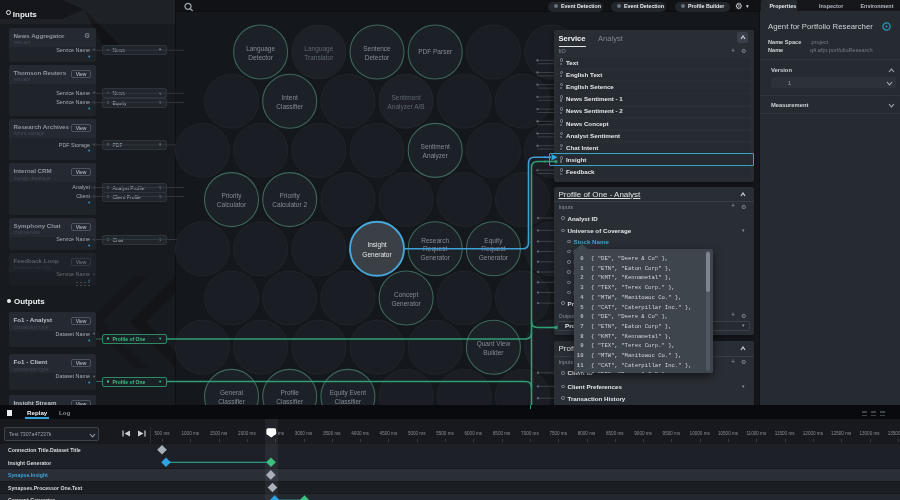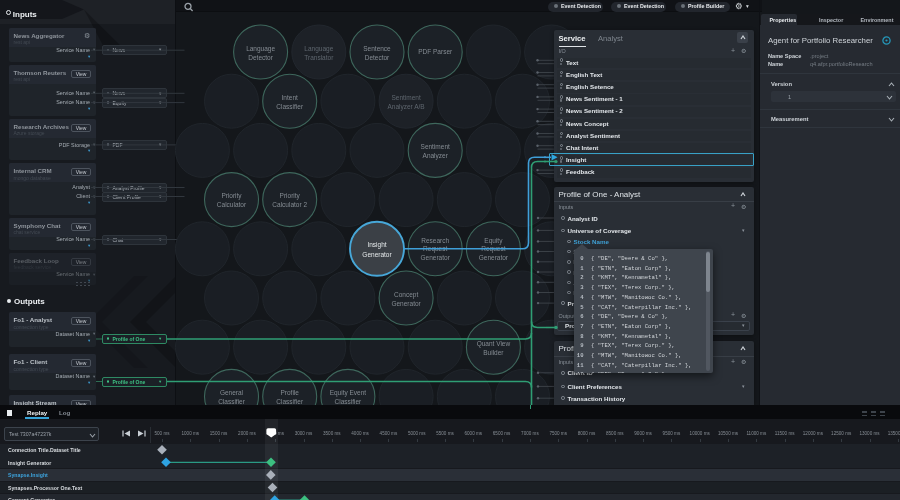--- a/index.html
+++ b/index.html
@@ -359,21 +359,21 @@
 <div class="abs" style="left:3px;top:125.8px;width:194px;height:10.6px;background:#262b31;border-radius:1px;"></div>
 <div class="abs" style="left:5.5px;top:126.5px;width:3.6px;height:3.6px;border:1px solid #868d95;border-radius:50%;"></div>
 <div class="abs" style="left:6.2px;top:130.9px;width:2.2px;height:2.2px;background:#6a7178;border-radius:50%;"></div>
 <div class="abs b" style="left:12px;top:126.69999999999999px;font-size:6.2px;color:#e2e6ea;white-space:nowrap;">Insight</div>
 <div class="abs" style="left:3px;top:138.0px;width:194px;height:10.6px;background:#262b31;border-radius:1px;"></div>
 <div class="abs" style="left:5.5px;top:138.70000000000002px;width:3.6px;height:3.6px;border:1px solid #868d95;border-radius:50%;"></div>
 <div class="abs" style="left:6.2px;top:143.10000000000002px;width:2.2px;height:2.2px;background:#6a7178;border-radius:50%;"></div>
 <div class="abs b" style="left:12px;top:138.9px;font-size:6.2px;color:#e2e6ea;white-space:nowrap;">Feedback</div>
 </div>
 <div class="abs" style="left:554px;top:186.5px;width:200px;height:148.5px;background:#292e35;border-radius:2px;box-shadow:0 1px 4px rgba(0,0,0,.4);">
-<div class="abs" style="left:4.5px;top:3px;font-size:8px;color:#dde2e6;">Profile of One - Analyst</div>
+<div class="abs" style="left:4.5px;top:3px;font-size:8px;color:#dde2e6;text-decoration:underline;">Profile of One - Analyst</div>
 <div class="abs" style="left:0;top:14.5px;width:200px;height:1px;background:#383e46;"></div>
 <svg class="abs" style="left:185.5px;top:5px;" width="6" height="5">
       <path d="M1,4 L3,1 L5,4" fill="none" stroke="#c9ced4" stroke-width="1.2"></path>
     </svg>
 <div class="abs" style="left:4.5px;top:17px;font-size:5.4px;color:#8b939b;">Inputs</div>
 <div class="abs" style="left:177px;top:15.5px;font-size:7px;color:#8b939b;">+</div>
 <div class="abs" style="left:187px;top:16px;font-size:6px;color:#8b939b;">⚙</div>
 <div class="abs" style="left:7px;top:29.7px;width:3.6px;height:3.6px;border:1px solid #868d95;border-radius:50%;"></div>
 <div class="abs b" style="left:13.5px;top:28.0px;font-size:6.2px;color:#e2e6ea;white-space:nowrap;">Analyst ID</div>
 <div class="abs" style="left:7px;top:42.10000000000001px;width:3.6px;height:3.6px;border:1px solid #868d95;border-radius:50%;"></div>
@@ -463,21 +463,21 @@
 <div class="abs" style="left:17.5px;top:113.19999999999997px;font-family:'Liberation Mono',monospace;font-size:5.6px;color:#d3d7db;white-space:nowrap;">{ "CAT", "Caterpillar Inc." },</div>
 <div class="abs b" style="left:0px;top:122.89999999999998px;width:10px;text-align:right;font-family:'Liberation Mono',monospace;font-size:5.6px;color:#b6bcc3;">12</div>
 <div class="abs" style="left:17.5px;top:122.89999999999998px;font-family:'Liberation Mono',monospace;font-size:5.6px;color:#d3d7db;white-space:nowrap;">{ "DE", "Deere &amp; Co" },</div>
 <div class="abs" style="left:132.5px;top:2px;width:3.5px;height:120px;background:#515760;border-radius:2px;"></div>
 <div class="abs" style="left:132.5px;top:3px;width:3.5px;height:40px;background:#7e858e;border-radius:2px;"></div>
 </div>
 <svg class="abs" style="left:576px;top:244px;" width="12" height="5">
     <polygon points="0,5 12,5 6,0" fill="#3f454d"></polygon>
   </svg>
 <div class="abs" style="left:758.5px;top:0;width:1.5px;height:405px;background:#0e1014;"></div>
-<div class="abs" style="left:760px;top:14px;width:140px;height:405px;background:#262a31;text-align:center;">
+<div class="abs" style="left:760px;top:0;width:140px;height:405px;background:#262a31;text-align:center;">
 <div class="abs" style="left:0;top:0;width:140px;height:11px;background:#15171b;"></div>
 <div class="abs" style="left:1px;top:0;width:36px;height:11px;background:#262a31;border-radius:2px 2px 0 0;"></div>
 <div class="abs b" style="left:9.5px;top:2.6px;font-size:5.4px;color:#e8ebee;">Properties</div>
 <div class="abs b" style="left:59px;top:2.6px;font-size:5.4px;color:#b3b9c0;">Inspector</div>
 <div class="abs b" style="left:100.5px;top:2.6px;font-size:5.4px;color:#b3b9c0;">Environment</div>
 <div class="abs" style="left:8px;top:21.5px;font-size:7.8px;color:#ced3d8;white-space:nowrap;">Agent for Portfolio Researcher</div>
 <svg class="abs" style="left:122px;top:21.5px;" width="9" height="9">
       <circle cx="4.5" cy="4.5" r="3.6" fill="none" stroke="#2597b9" stroke-width="1.3"></circle>
       <circle cx="4.5" cy="4.5" r="1.1" fill="#2597b9"></circle>
     </svg>

